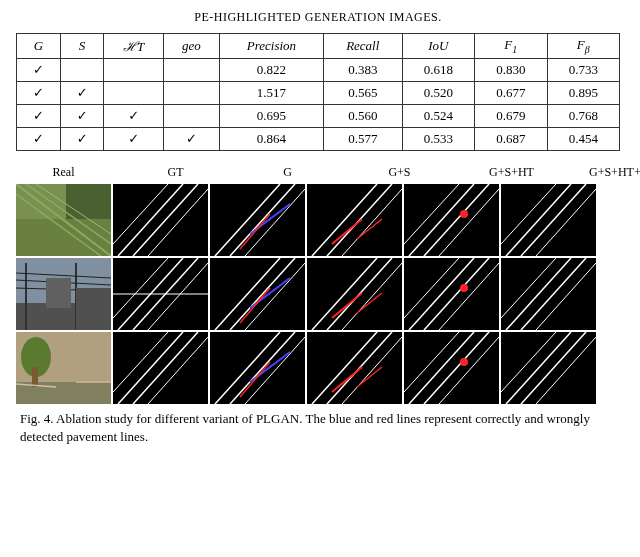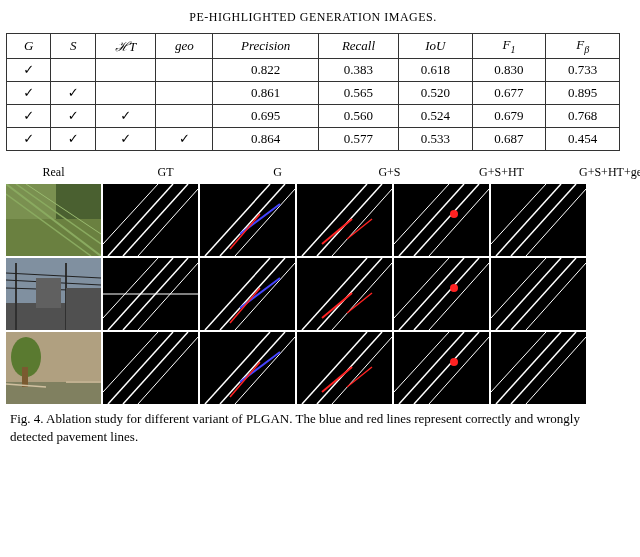--- a/index.html
+++ b/index.html
@@ -7,21 +7,21 @@
       width: 640px;
       height: 557px;
       background: #fff;
       font-family: 'Times New Roman', Times, serif;
       font-size: 13px;
       overflow: hidden;
     }
 
     .page-container {
       width: 640px;
-      padding: 10px 20px 8px 6px;
+      padding: 10px 20px 8px 16px;
     }
 
     
     .table-title {
       text-align: center;
       font-size: 13px;
       font-variant: small-caps;
       letter-spacing: 0.5px;
       margin-bottom: 8px;
       text-transform: uppercase;
@@ -130,21 +130,21 @@
           <td>0.383</td>
           <td>0.618</td>
           <td>0.830</td>
           <td>0.733</td>
         </tr>
         <tr>
           <td><span class="checkmark">✓</span></td>
           <td><span class="checkmark">✓</span></td>
           <td></td>
           <td></td>
-          <td>0.861</td>
+          <td>1.517</td>
           <td>0.565</td>
           <td>0.520</td>
           <td>0.677</td>
           <td>0.895</td>
         </tr>
         <tr>
           <td><span class="checkmark">✓</span></td>
           <td><span class="checkmark">✓</span></td>
           <td><span class="checkmark">✓</span></td>
           <td></td>

